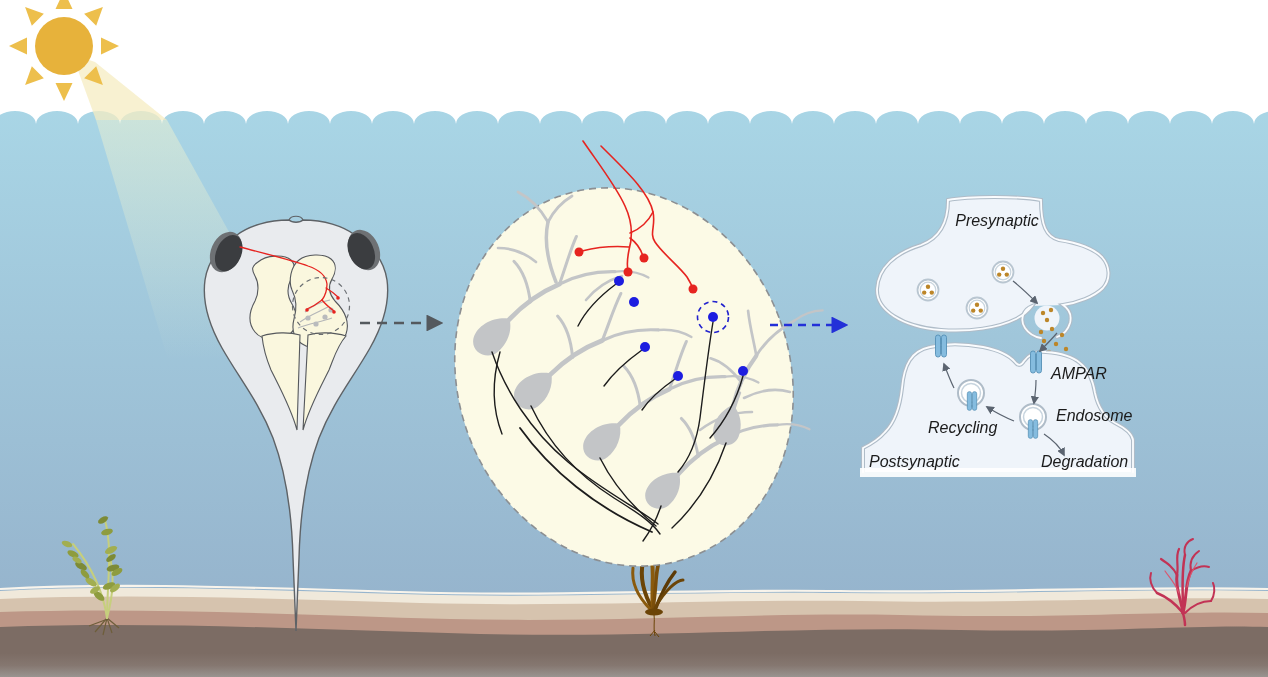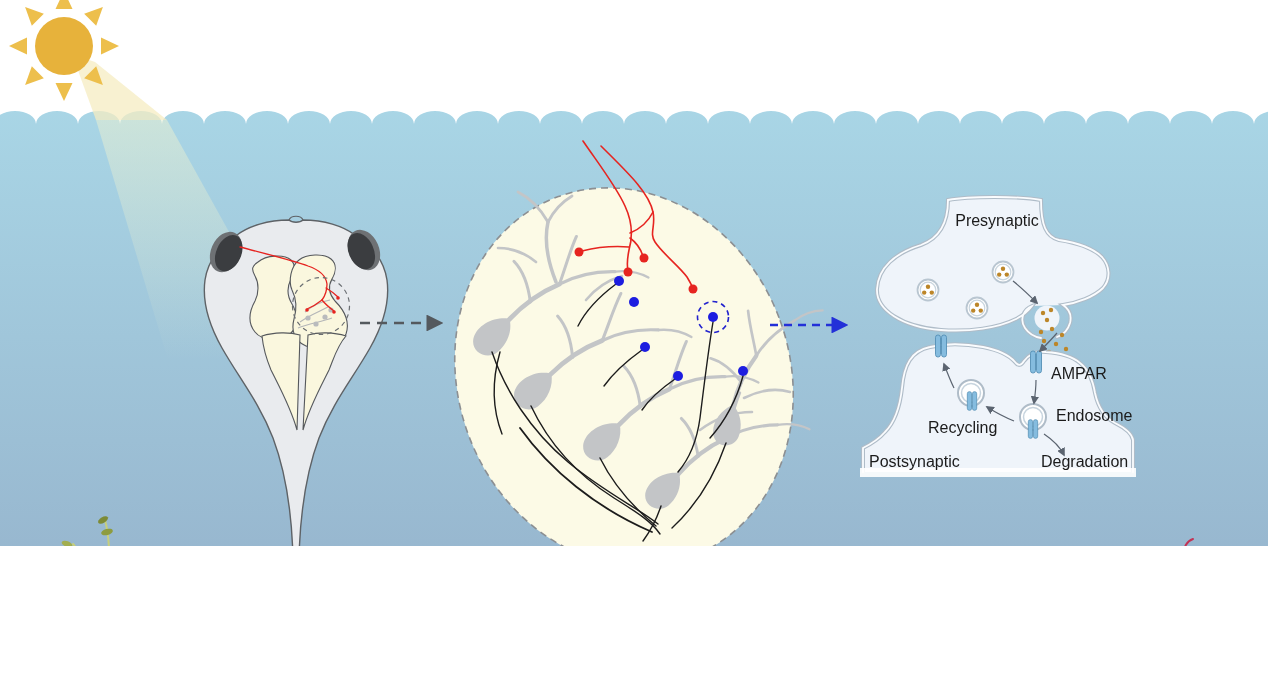--- a/index.html
+++ b/index.html
@@ -1,16 +1,16 @@
 <!DOCTYPE html>
 <html><head>
 <meta charset="utf-8">
 <style>
   html,body{margin:0;padding:0;background:#ffffff;}
-  #canvas{position:relative;width:1268px;height:546px;overflow:hidden;font-family:"Liberation Sans",sans-serif;}
+  #canvas{position:relative;width:1268px;height:677px;overflow:hidden;font-family:"Liberation Sans",sans-serif;font-style:italic;}
   svg{display:block;}
   text{font-family:"Liberation Sans",sans-serif;fill:#1b1b1b;}
   .memb-fill{fill:#EFF4FA;}
   .memb-gray{fill:none;stroke:#AFBCC8;stroke-width:4;stroke-linecap:round;}
   .memb-white{fill:none;stroke:#FAFCFE;stroke-width:1.8;stroke-linecap:round;}
   .dend{fill:none;stroke:#C3C5C7;stroke-linecap:round;}
   .soma{fill:#C3C5C7;}
   .axon{fill:none;stroke:#1c1c1c;stroke-width:1.4;stroke-linecap:round;}
   .red{fill:none;stroke:#E62420;stroke-width:1.6;stroke-linecap:round;}
   .syn-arrow{fill:none;stroke:#5B6470;stroke-width:1.2;}

